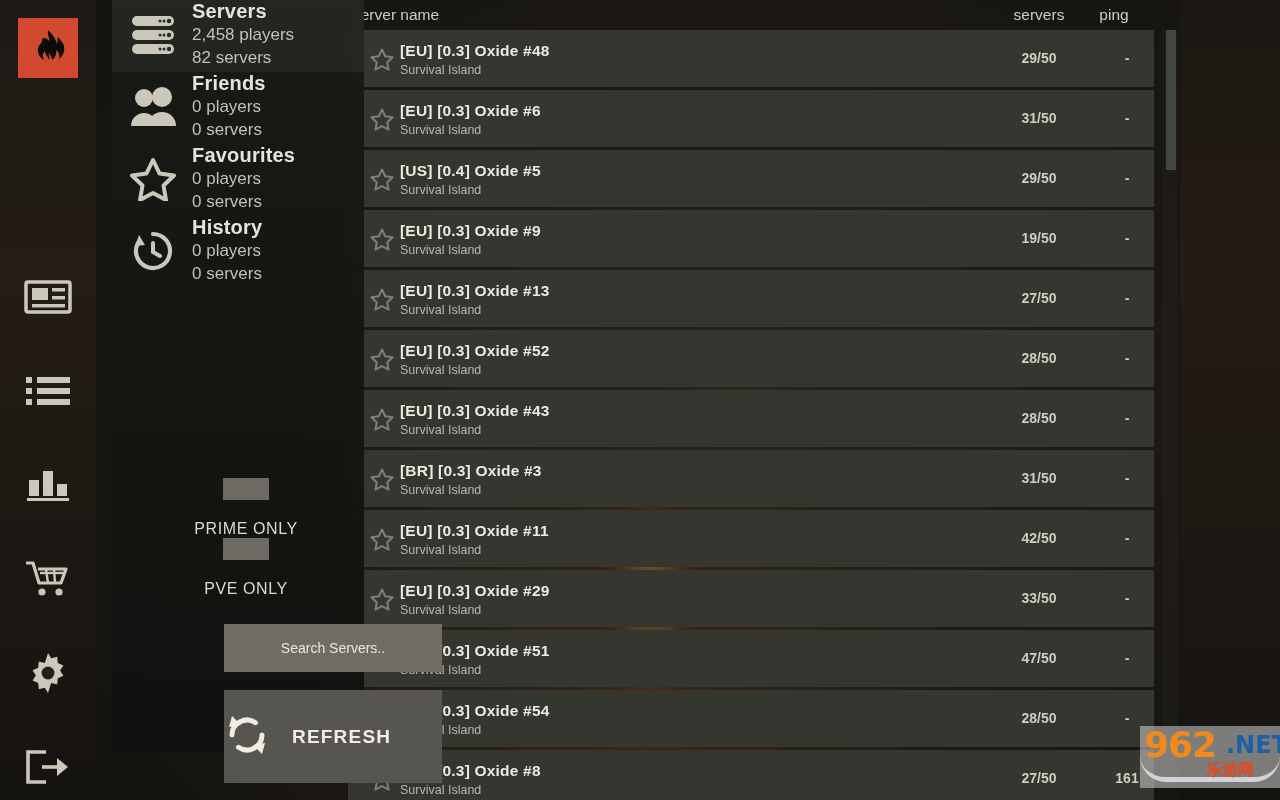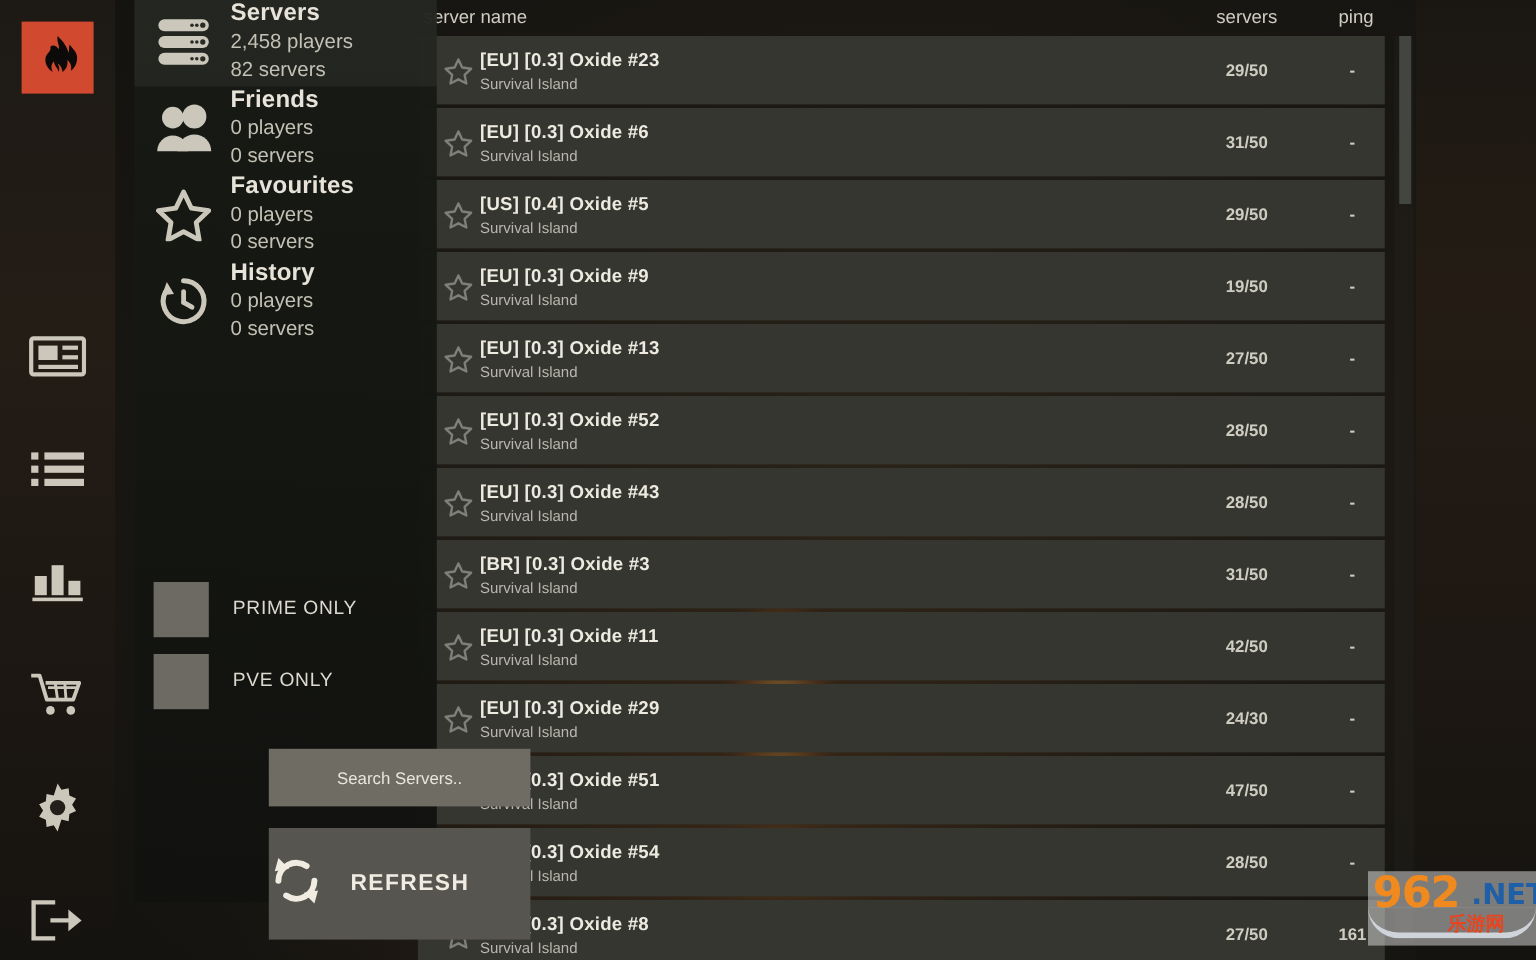--- a/index.html
+++ b/index.html
@@ -53,21 +53,21 @@
     position:relative; display:flex; align-items:center; gap:12px;
     padding:10px 14px 12px 14px; height:72px;
   }
   .nav-item.active { background:rgba(255,255,255,0.055); }
   .nav-icon { width:54px; min-width:54px; display:flex; justify-content:center; align-items:center; }
   .nav-text { display:flex; flex-direction:column; justify-content:center; line-height:1.0; }
   .nav-title { font-size:20px; font-weight:bold; color:#e7e3d8; letter-spacing:0.2px; margin-bottom:3px;}
   .nav-sub { font-size:17px; color:#c3c0b4; line-height:1.33; }
 
   .filters { position:absolute; left:0; top:478px; width:252px; }
-  .filter-row { display:flex; align-items:center; gap:20px; padding:0 0 0 16px; height:60px; }
+  .filter-row { display:flex; align-items:center; gap:20px; padding:0 0 0 16px; height:60px;flex-direction:column; }
   .checkbox { width:46px; height:46px; background:#6d6a63; }
   .filter-label { font-size:16px; color:#ddd9cf; letter-spacing:0.6px; }
 
   .search-btn {
     position:absolute; left:112px; top:624px; width:218px; height:48px;
     background:#6f6c64; display:flex; align-items:center; justify-content:center;
     color:#e9e6dd; font-size:14px;
   }
   .refresh-btn {
     position:absolute; left:112px; top:690px; width:218px; height:93px;
@@ -76,21 +76,21 @@
   .refresh-label { color:#f0ece2; font-size:19px; font-weight:bold; letter-spacing:1.2px; }
 
   
   .list-area { position:absolute; left:348px; top:0; width:832px; height:592px; z-index:3; }
   .list-head {
     position:relative; height:30px; display:flex; align-items:center;
     color:#cfccc2; font-size:15.5px;
   }
   .hd-name { position:absolute; left:5px; }
   .hd-players { position:absolute; left:646px; width:90px; text-align:center; }
-  .hd-ping { position:absolute; left:745px; width:74px; text-align:center; }
+  .hd-ping { position:absolute; left:729px; width:74px; text-align:center; }
 
   .rows { position:absolute; left:0; top:30px; width:832px; height:770px; overflow:hidden; }
   .row {
     position:relative; height:57px; margin-bottom:3px; width:806px;
     background:#353630; display:flex; align-items:center;
   }
   .row .star { position:absolute; left:22px; top:18px; }
   .row-name {
     position:absolute; left:52px; top:12px;
     font-size:15.5px; font-weight:bold; color:#edeae0; letter-spacing:0.2px;
@@ -313,21 +313,21 @@
       <div class="hd-name">server name</div>
       <div class="hd-players">servers</div>
       <div class="hd-ping">ping</div>
     </div>
 
     <div class="rows" id="rows">
         <div class="row">
           <span class="star"><svg width="24" height="23" viewBox="0 0 24 23">
               <path d="M12 1.5 L15.2 8.3 L22.6 9.3 L17.2 14.4 L18.6 21.6 L12 18.1 L5.4 21.6 L6.8 14.4 L1.4 9.3 L8.8 8.3 Z" fill="none" stroke="#7e7f78" stroke-width="2" stroke-linejoin="round"></path>
             </svg></span>
-          <div class="row-name">[EU] [0.3] Oxide #23</div>
+          <div class="row-name">[EU] [0.3] Oxide #48</div>
           <div class="row-sub">Survival Island</div>
           <div class="row-players">29/50</div>
           <div class="row-ping">-</div>
         </div>
         <div class="row">
           <span class="star"><svg width="24" height="23" viewBox="0 0 24 23">
               <path d="M12 1.5 L15.2 8.3 L22.6 9.3 L17.2 14.4 L18.6 21.6 L12 18.1 L5.4 21.6 L6.8 14.4 L1.4 9.3 L8.8 8.3 Z" fill="none" stroke="#7e7f78" stroke-width="2" stroke-linejoin="round"></path>
             </svg></span>
           <div class="row-name">[EU] [0.3] Oxide #6</div>
           <div class="row-sub">Survival Island</div>
@@ -396,21 +396,21 @@
           <div class="row-sub">Survival Island</div>
           <div class="row-players">42/50</div>
           <div class="row-ping">-</div>
         </div>
         <div class="row">
           <span class="star"><svg width="24" height="23" viewBox="0 0 24 23">
               <path d="M12 1.5 L15.2 8.3 L22.6 9.3 L17.2 14.4 L18.6 21.6 L12 18.1 L5.4 21.6 L6.8 14.4 L1.4 9.3 L8.8 8.3 Z" fill="none" stroke="#7e7f78" stroke-width="2" stroke-linejoin="round"></path>
             </svg></span>
           <div class="row-name">[EU] [0.3] Oxide #29</div>
           <div class="row-sub">Survival Island</div>
-          <div class="row-players">24/30</div>
+          <div class="row-players">33/50</div>
           <div class="row-ping">-</div>
         </div>
         <div class="row">
           <span class="star"><svg width="24" height="23" viewBox="0 0 24 23">
               <path d="M12 1.5 L15.2 8.3 L22.6 9.3 L17.2 14.4 L18.6 21.6 L12 18.1 L5.4 21.6 L6.8 14.4 L1.4 9.3 L8.8 8.3 Z" fill="none" stroke="#7e7f78" stroke-width="2" stroke-linejoin="round"></path>
             </svg></span>
           <div class="row-name">[EU] [0.3] Oxide #51</div>
           <div class="row-sub">Survival Island</div>
           <div class="row-players">47/50</div>
           <div class="row-ping">-</div>

